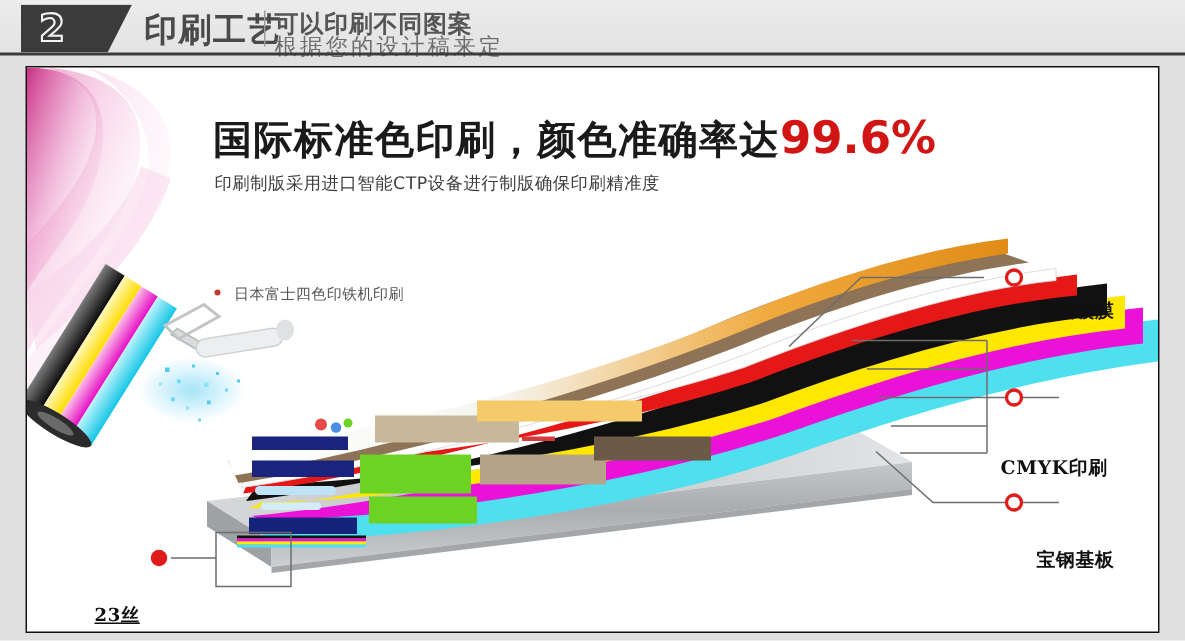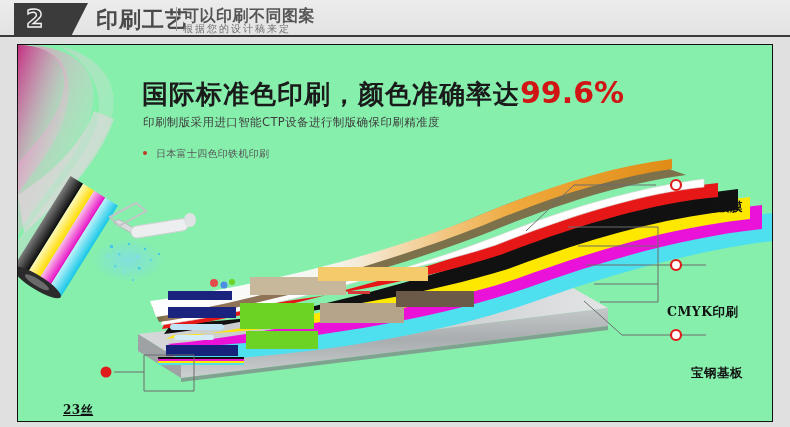--- a/index.html
+++ b/index.html
@@ -38,29 +38,29 @@
   .hdr-divider{
     position:absolute;left:176px;top:7px;width:1px;height:24px;background:#9a9a9a;
   }
   .hdr-sub1{
     position:absolute;left:183px;top:6px;
     font-size:16px;color:#555;font-weight:bold;letter-spacing:.5px;
     font-family:"DejaVu Sans","Liberation Sans",sans-serif;
   }
   .hdr-sub2{
     position:absolute;left:183px;top:22px;
-    font-size:10px;color:#6e6e6e;letter-spacing:2px;
+    font-size:15px;color:#6e6e6e;letter-spacing:2px;
     font-family:Liberation Mono, monospace;
   }
   .hdr-rule-a{position:absolute;left:0;top:35px;width:790px;height:2px;background:#3b3b3b;}
 
   
   .card{
     position:absolute;left:17px;top:44px;width:754px;height:376px;
-    background:#86efac;border:1px solid #111;
+    background:#ffffff;border:1px solid #111;
     overflow:hidden;
   }
 
   
   .swirl{position:absolute;left:0;top:0;width:260px;height:290px;pointer-events:none;}
 
   
   .h1{
     position:absolute;left:124px;top:30px;
     font-size:26px;font-weight:bold;color:#1a1a1a;letter-spacing:1px;
@@ -68,21 +68,21 @@
     font-family:"DejaVu Sans","Liberation Sans",sans-serif;
   }
   .h1 .pct{color:#d11414;font-size:30px;letter-spacing:0;}
   .sub{
     position:absolute;left:125px;top:70px;
     font-size:11.5px;color:#3d3d3d;letter-spacing:.4px;white-space:nowrap;
     font-family:"DejaVu Sans","Liberation Sans",sans-serif;
   }
   .bullets{position:absolute;left:125px;top:102px;}
   .bullet{position:relative;font-size:10px;color:#555;margin-bottom:16px;padding-left:13px;letter-spacing:.3px;
-    font-family:"DejaVu Sans","Liberation Sans",sans-serif;}
+    font-family:"DejaVu Sans","Liberation Sans",sans-serif;margin-top:42px;}
   .bullet::before{
     content:"";position:absolute;left:0;top:4px;width:4px;height:4px;border-radius:50%;background:#c0392b;
   }
 
   
   .art{position:absolute;left:0;top:0;width:754px;height:376px;}
 
   
   .label{
     position:absolute;font-size:12.5px;font-weight:bold;color:#111;white-space:nowrap;

